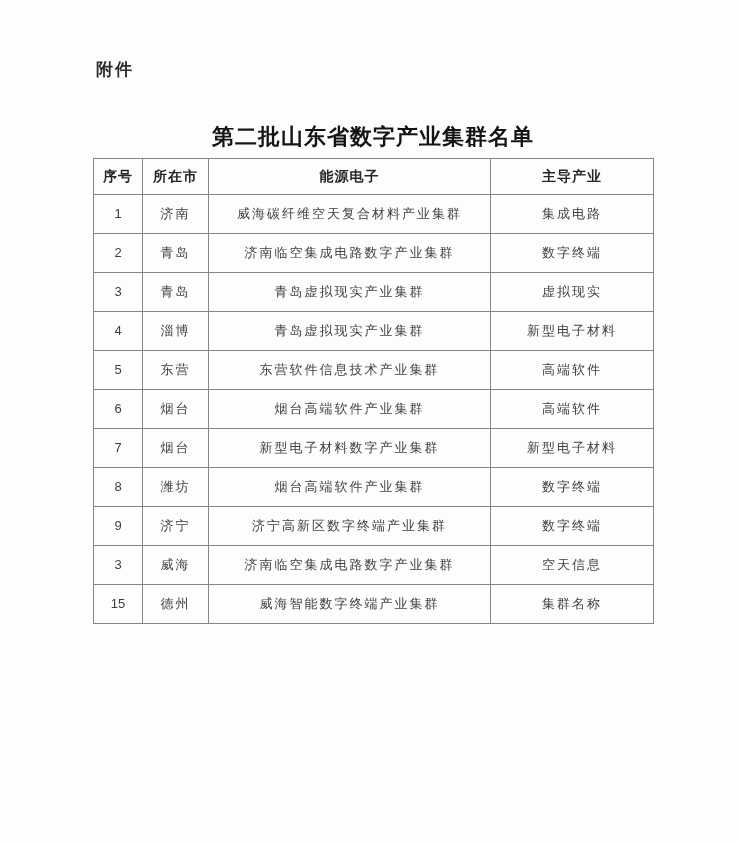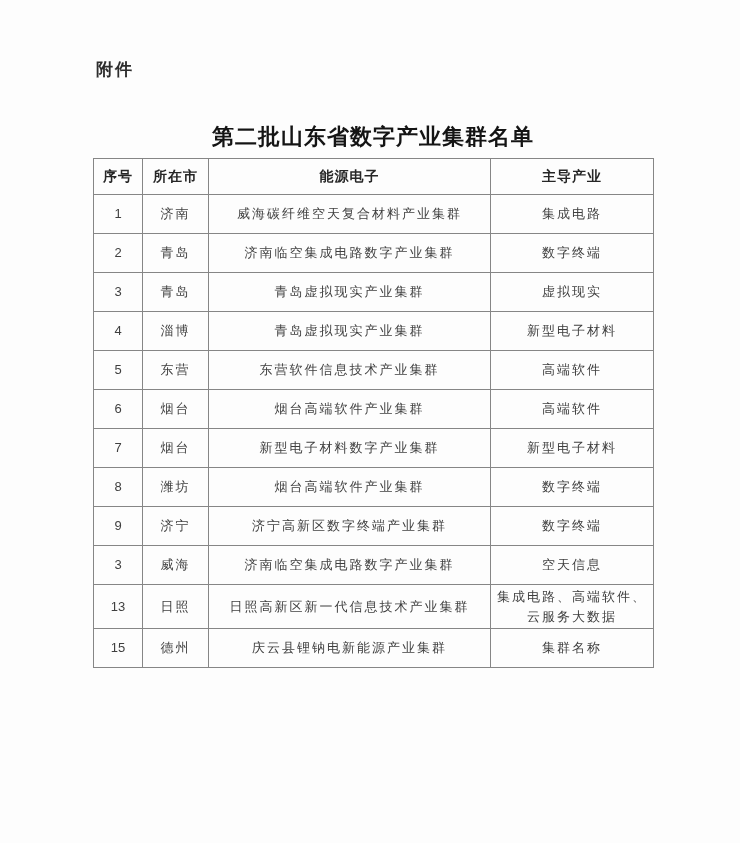--- a/index.html
+++ b/index.html
@@ -152,27 +152,21 @@
           <td class="c-cluster">济宁高新区数字终端产业集群</td>
           <td class="c-industry">数字终端</td>
         </tr>
         <tr>
           <td class="c-no">3</td>
           <td class="c-city">威海</td>
           <td class="c-cluster">济南临空集成电路数字产业集群</td>
           <td class="c-industry">空天信息</td>
         </tr>
         <tr>
-          <td class="c-no">13</td>
-          <td class="c-city">日照</td>
-          <td class="c-cluster">日照高新区新一代信息技术产业集群</td>
-          <td class="c-industry">集成电路、高端软件、云服务大数据</td>
-        </tr>
-        <tr>
           <td class="c-no">15</td>
           <td class="c-city">德州</td>
-          <td class="c-cluster">庆云县锂钠电新能源产业集群</td>
+          <td class="c-cluster">威海智能数字终端产业集群</td>
           <td class="c-industry">集群名称</td>
         </tr>
       </tbody>
   </table>
 
 </div>
 
 </body></html>

